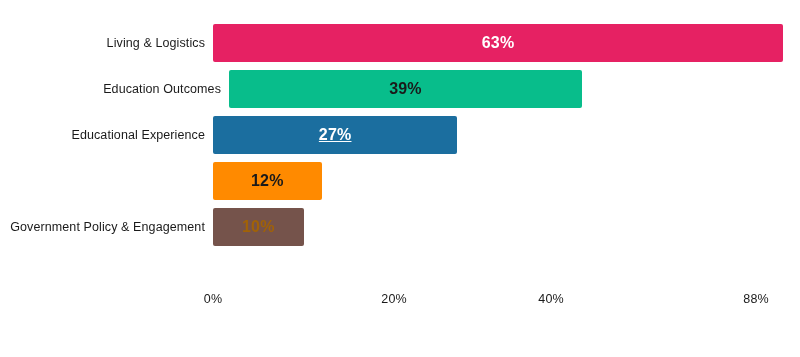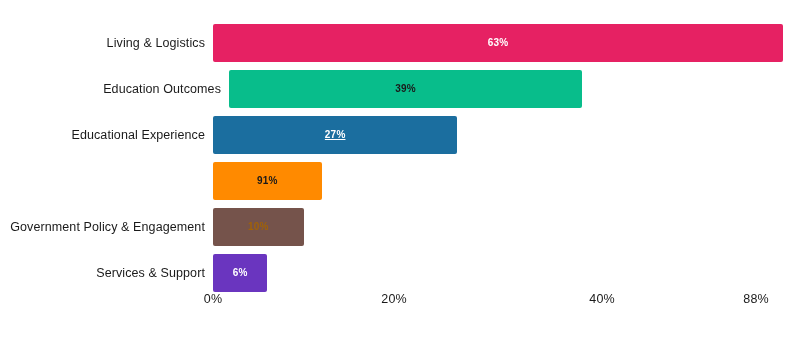--- a/index.html
+++ b/index.html
@@ -56,21 +56,21 @@
     height: 38px;
     border-radius: 2px;
     box-sizing: border-box;
   }
 
   .bar-value {
     position: absolute;
     top: 0;
     height: 38px;
     line-height: 38px;
-    font-size: 10px;
+    font-size: 16px;
     font-weight: bold;
     white-space: nowrap;
     letter-spacing: 0.2px;
   }
 
   
   .axis {
     position: absolute;
     left: 0;
     top: 292px;
@@ -102,32 +102,27 @@
         <div class="bar" style="width: 352.95px; background: rgb(8, 189, 139);"></div>
         <div class="bar-value" style="color: rgb(26, 26, 26); left: 389.475px; transform: translateX(-50%);">39%</div>
       </div>
       <div class="bar-row" style="top: 116px;">
         <div class="cat-label">Educational Experience</div>
         <div class="bar" style="width: 244.35px; background: rgb(27, 110, 159);"></div>
         <div class="bar-value" style="color: rgb(255, 255, 255); left: 335.175px; transform: translateX(-50%); text-decoration: underline;">27%</div>
       </div>
       <div class="bar-row" style="top: 162px;">
         <div class="bar" style="width: 108.6px; background: rgb(255, 138, 0);"></div>
-        <div class="bar-value" style="color: rgb(26, 26, 26); left: 267.3px; transform: translateX(-50%);">91%</div>
+        <div class="bar-value" style="color: rgb(26, 26, 26); left: 267.3px; transform: translateX(-50%);">12%</div>
       </div>
       <div class="bar-row" style="top: 208px;">
         <div class="cat-label">Government Policy &amp; Engagement</div>
         <div class="bar" style="width: 90.5px; background: rgb(117, 83, 75);"></div>
         <div class="bar-value" style="color: #a16207; left: 258.25px; transform: translateX(-50%);">10%</div>
       </div>
-      <div class="bar-row" style="top: 254px;">
-        <div class="cat-label">Services &amp; Support</div>
-        <div class="bar" style="width: 54.3px; background: rgb(106, 53, 191);"></div>
-        <div class="bar-value" style="color: rgb(255, 255, 255); left: 240.15px; transform: translateX(-50%);">6%</div>
-      </div>
     </div>
   <div class="axis" id="x-axis">
       <div class="tick-label" style="left: 213px;">0%</div>
       <div class="tick-label" style="left: 394px; text-align: center;">20%</div>
-      <div class="tick-label" style="left: 602px;">40%</div>
+      <div class="tick-label" style="left: 551px;">40%</div>
       <div class="tick-label" style="left: 756px;">88%</div>
     </div>
 </div>
 
 </body></html>

